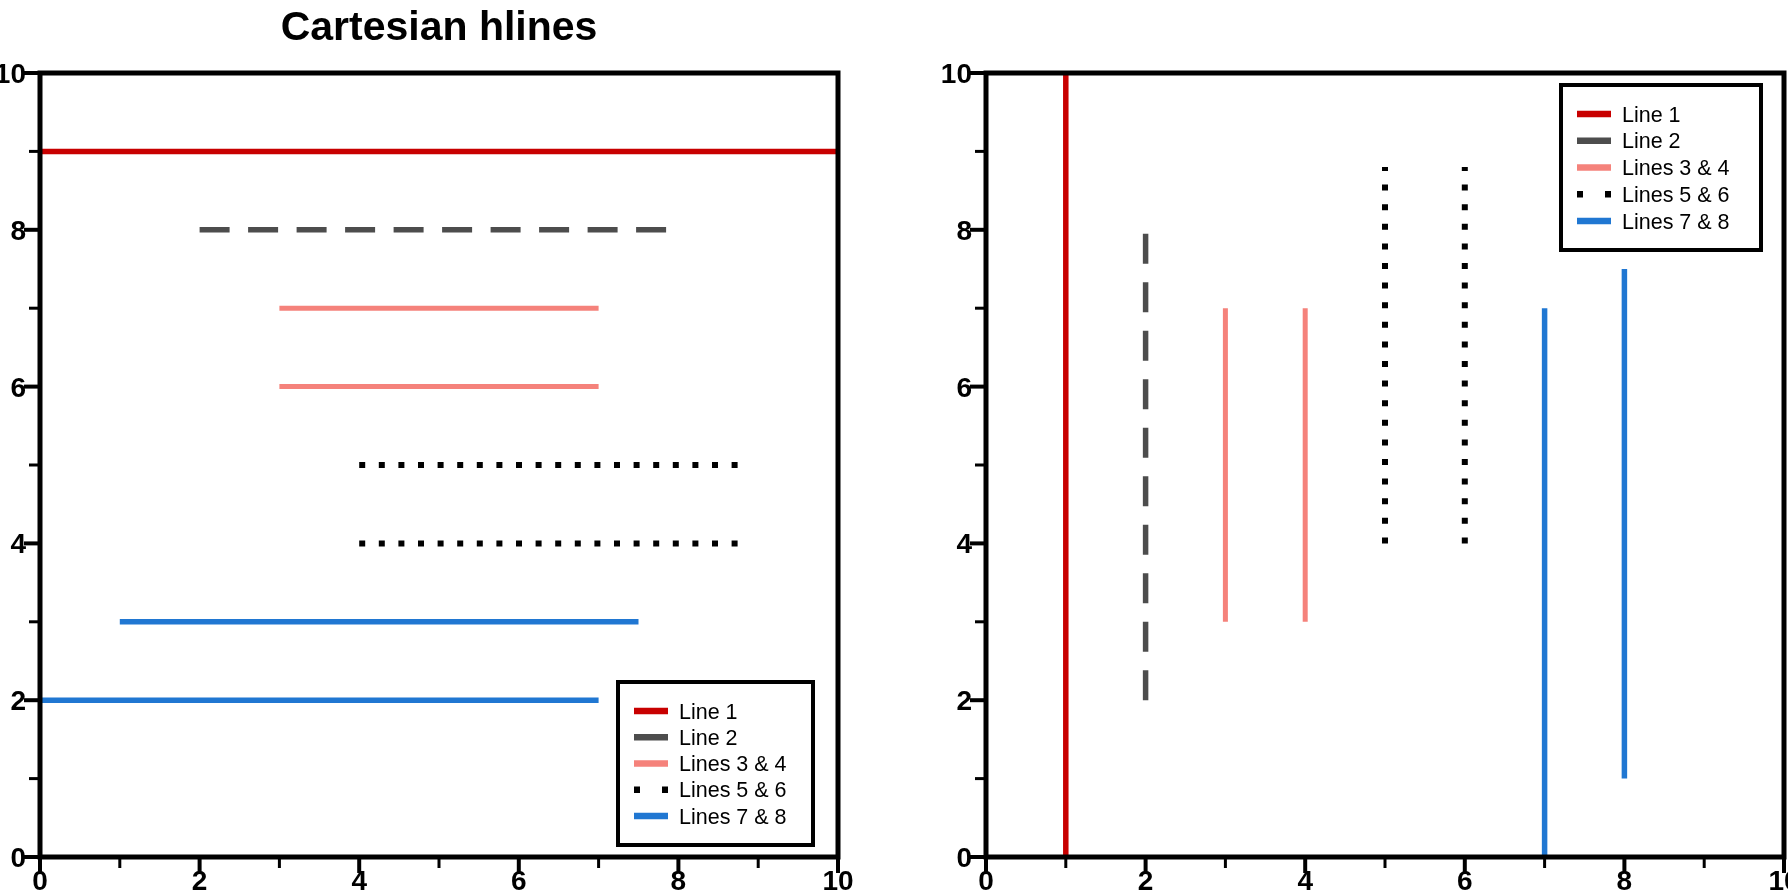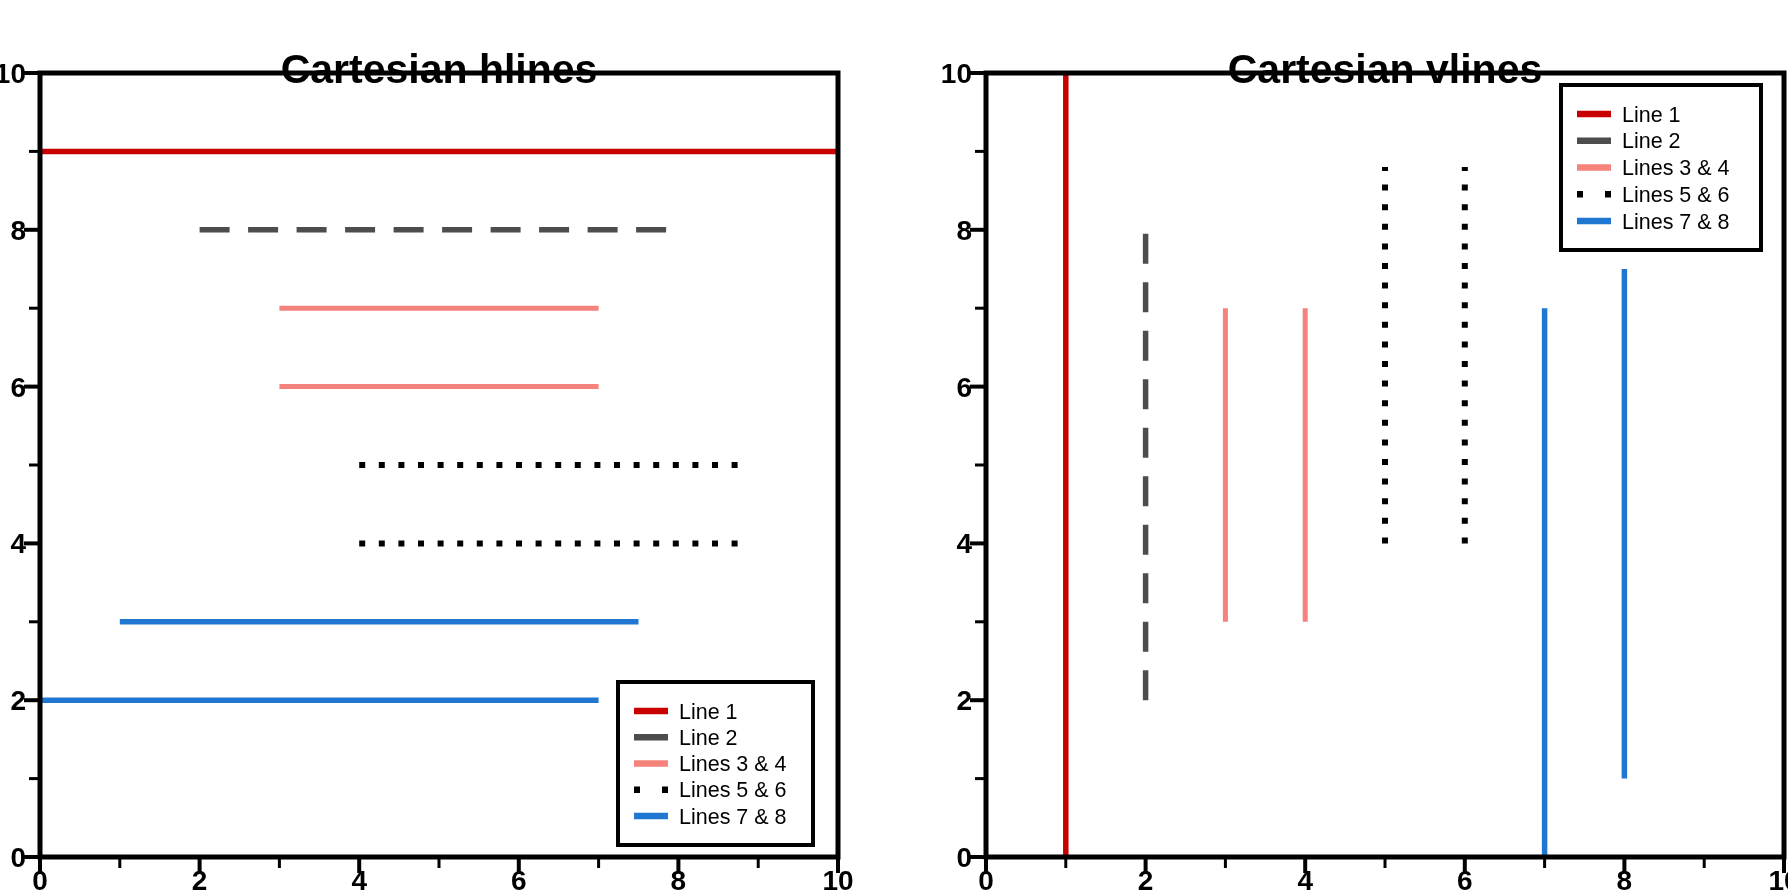--- a/index.html
+++ b/index.html
@@ -21,21 +21,20 @@
     position: absolute;
     top: 0px;
     height: 52px;
     line-height: 52px;
     text-align: center;
     font-size: 41px;
     font-weight: bold;
     color: #000000;
     letter-spacing: 0px;
     white-space: nowrap;
-    margin-top: 43px;
   }
   #title-left  { left: 40px;  width: 798px; }
   #title-right { left: 986px; width: 798px; }
   #chart-svg { position: absolute; left: 0; top: 0; }
   .tick-label {
     font-family: "Liberation Sans", sans-serif;
     font-size: 28px;
     font-weight: bold;
     fill: #000000;
   }
@@ -44,21 +43,20 @@
     font-size: 21.5px;
     font-weight: normal;
     fill: #000000;
   }
 </style>
 </head>
 <body>
 
 <div class="figure">
   <div class="chart-title" id="title-left">Cartesian hlines</div>
-  <div class="chart-title" id="title-right">Cartesian vlines</div>
   <svg id="chart-svg" width="1788" height="895">
       <g>
         <line x1="40" x2="838" y1="151.39999999999998" y2="151.39999999999998" stroke="#C80000" stroke-width="5.5" stroke-dasharray="" stroke-linecap="butt"></line>
         <line x1="199.60000000000002" x2="678.4000000000001" y1="229.79999999999995" y2="229.79999999999995" stroke="#4D4D4D" stroke-width="5.5" stroke-dasharray="30 18.5" stroke-linecap="butt"></line>
         <line x1="279.4" x2="598.5999999999999" y1="308.20000000000005" y2="308.20000000000005" stroke="#F5827B" stroke-width="5" stroke-dasharray="" stroke-linecap="butt"></line>
         <line x1="279.4" x2="598.5999999999999" y1="386.6" y2="386.6" stroke="#F5827B" stroke-width="5" stroke-dasharray="" stroke-linecap="butt"></line>
         <line x1="359.20000000000005" x2="742.2400000000001" y1="465" y2="465" stroke="#000000" stroke-width="6" stroke-dasharray="6 13.6" stroke-linecap="butt"></line>
         <line x1="359.20000000000005" x2="742.2400000000001" y1="543.4" y2="543.4" stroke="#000000" stroke-width="6" stroke-dasharray="6 13.6" stroke-linecap="butt"></line>
         <line x1="119.80000000000001" x2="638.5" y1="621.8" y2="621.8" stroke="#2077D2" stroke-width="5.5" stroke-dasharray="" stroke-linecap="butt"></line>
         <line x1="40" x2="598.5999999999999" y1="700.2" y2="700.2" stroke="#2077D2" stroke-width="5.5" stroke-dasharray="" stroke-linecap="butt"></line>

